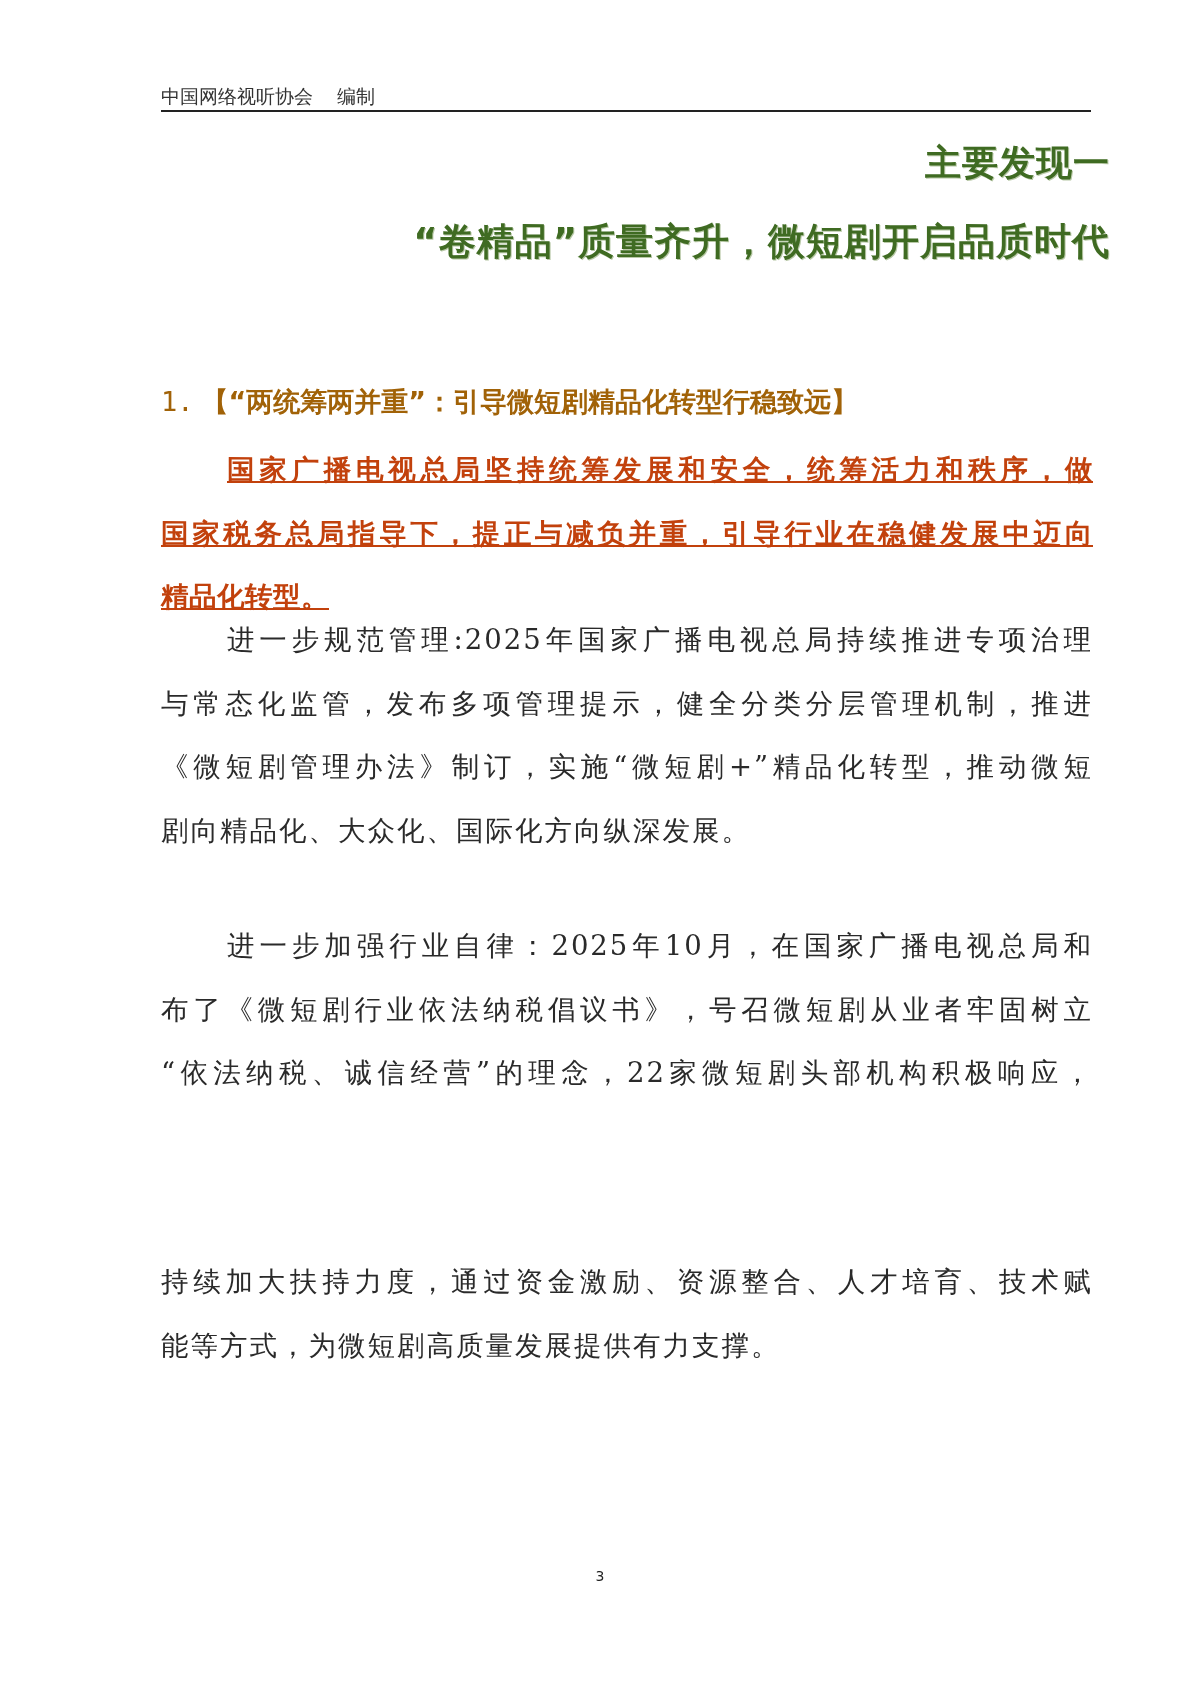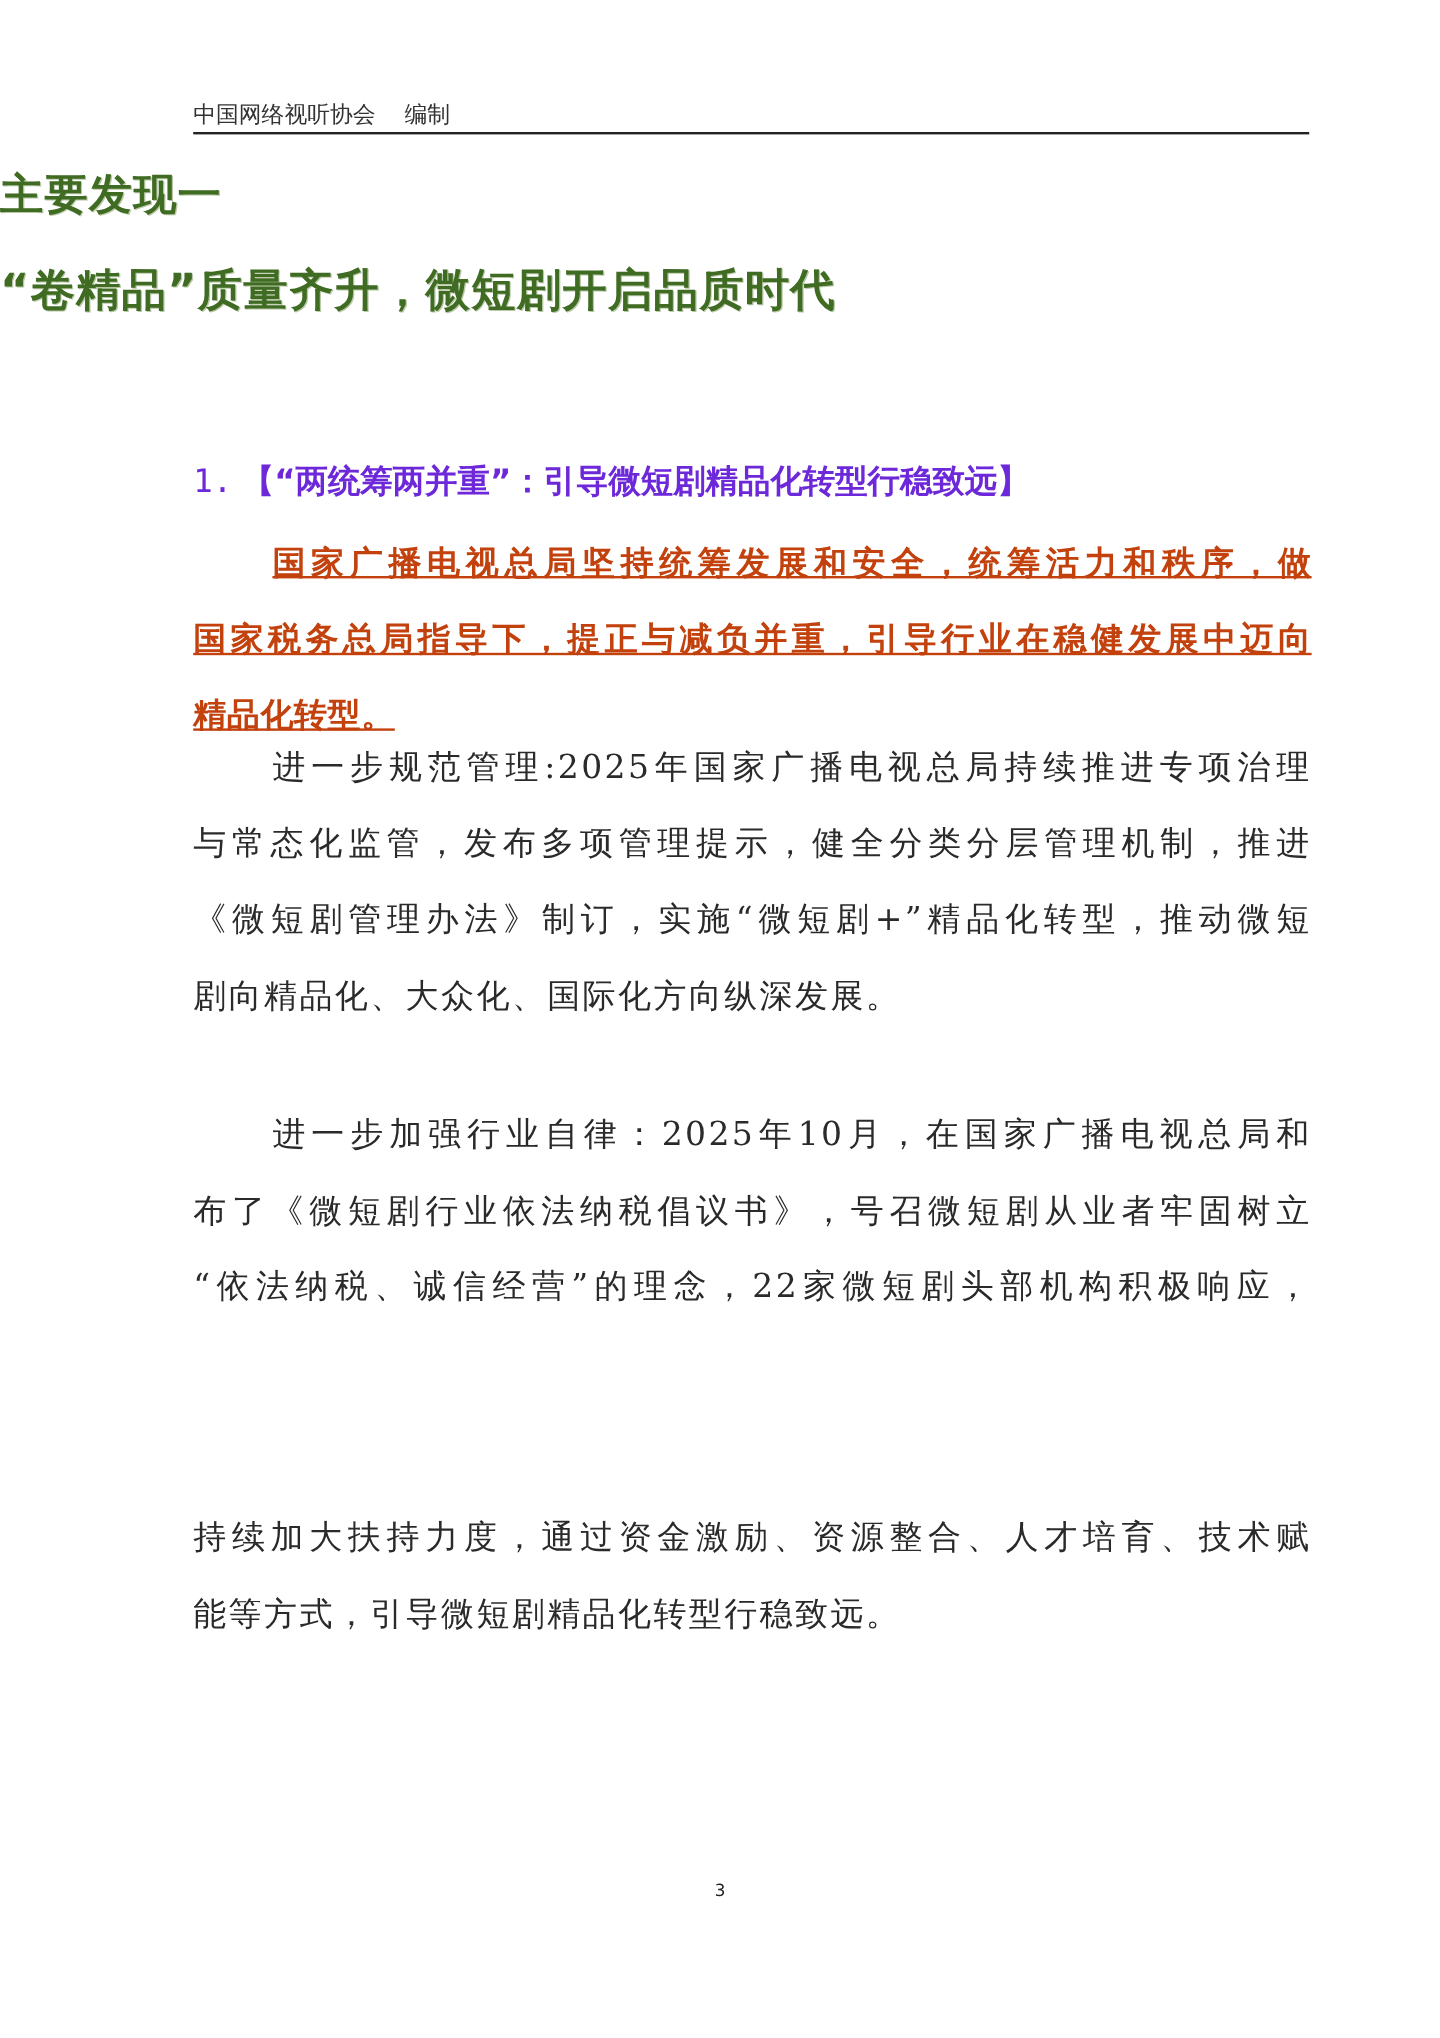--- a/index.html
+++ b/index.html
@@ -32,21 +32,21 @@
       left: 161px;
       top: 110px;
       width: 930px;
       height: 2px;
       background: #222222;
     }
     .title {
       position: absolute;
       left: 0;
       width: 1110px;
-      text-align: left;
+      text-align: right;
       font-family: "DejaVu Sans", "Liberation Sans", sans-serif;
       font-weight: bold;
       color: #3f6b22;
       text-shadow: 1px 1px 0 #b9c9a8;
     }
     .title-1 {
       top: 140px;
       font-size: 36px;
       line-height: 46px;
       letter-spacing: 1px;
@@ -59,21 +59,21 @@
     }
     .section-heading {
       position: absolute;
       left: 161px;
       top: 384px;
       width: 940px;
       font-family: "DejaVu Sans", "Liberation Sans", sans-serif;
       font-weight: bold;
       font-size: 27px;
       line-height: 36px;
-      color: #6d28d9;
+      color: #a16207;
       white-space: nowrap;
     }
     .section-heading .num {
       font-family: "DejaVu Sans Mono", "Liberation Mono", monospace;
       font-weight: normal;
       margin-right: 8px;
     }
     .para {
       position: absolute;
       left: 161px;
@@ -152,16 +152,16 @@
 </div>
 
 <div class="para body p2">
   <span class="line indent">进一步加强行业自律：2025年10月，在国家广播电视总局和</span>
   <span class="line">布了《微短剧行业依法纳税倡议书》，号召微短剧从业者牢固树立</span>
   <span class="line">“依法纳税、诚信经营”的理念，22家微短剧头部机构积极响应，</span>
 </div>
 
 <div class="para body p3">
   <span class="line">持续加大扶持力度，通过资金激励、资源整合、人才培育、技术赋</span>
-  <span class="line last">能等方式，引导微短剧精品化转型行稳致远。</span>
+  <span class="line last">能等方式，为微短剧高质量发展提供有力支撑。</span>
 </div>
 
 <div class="page-number">3</div>
 
 </body></html>

